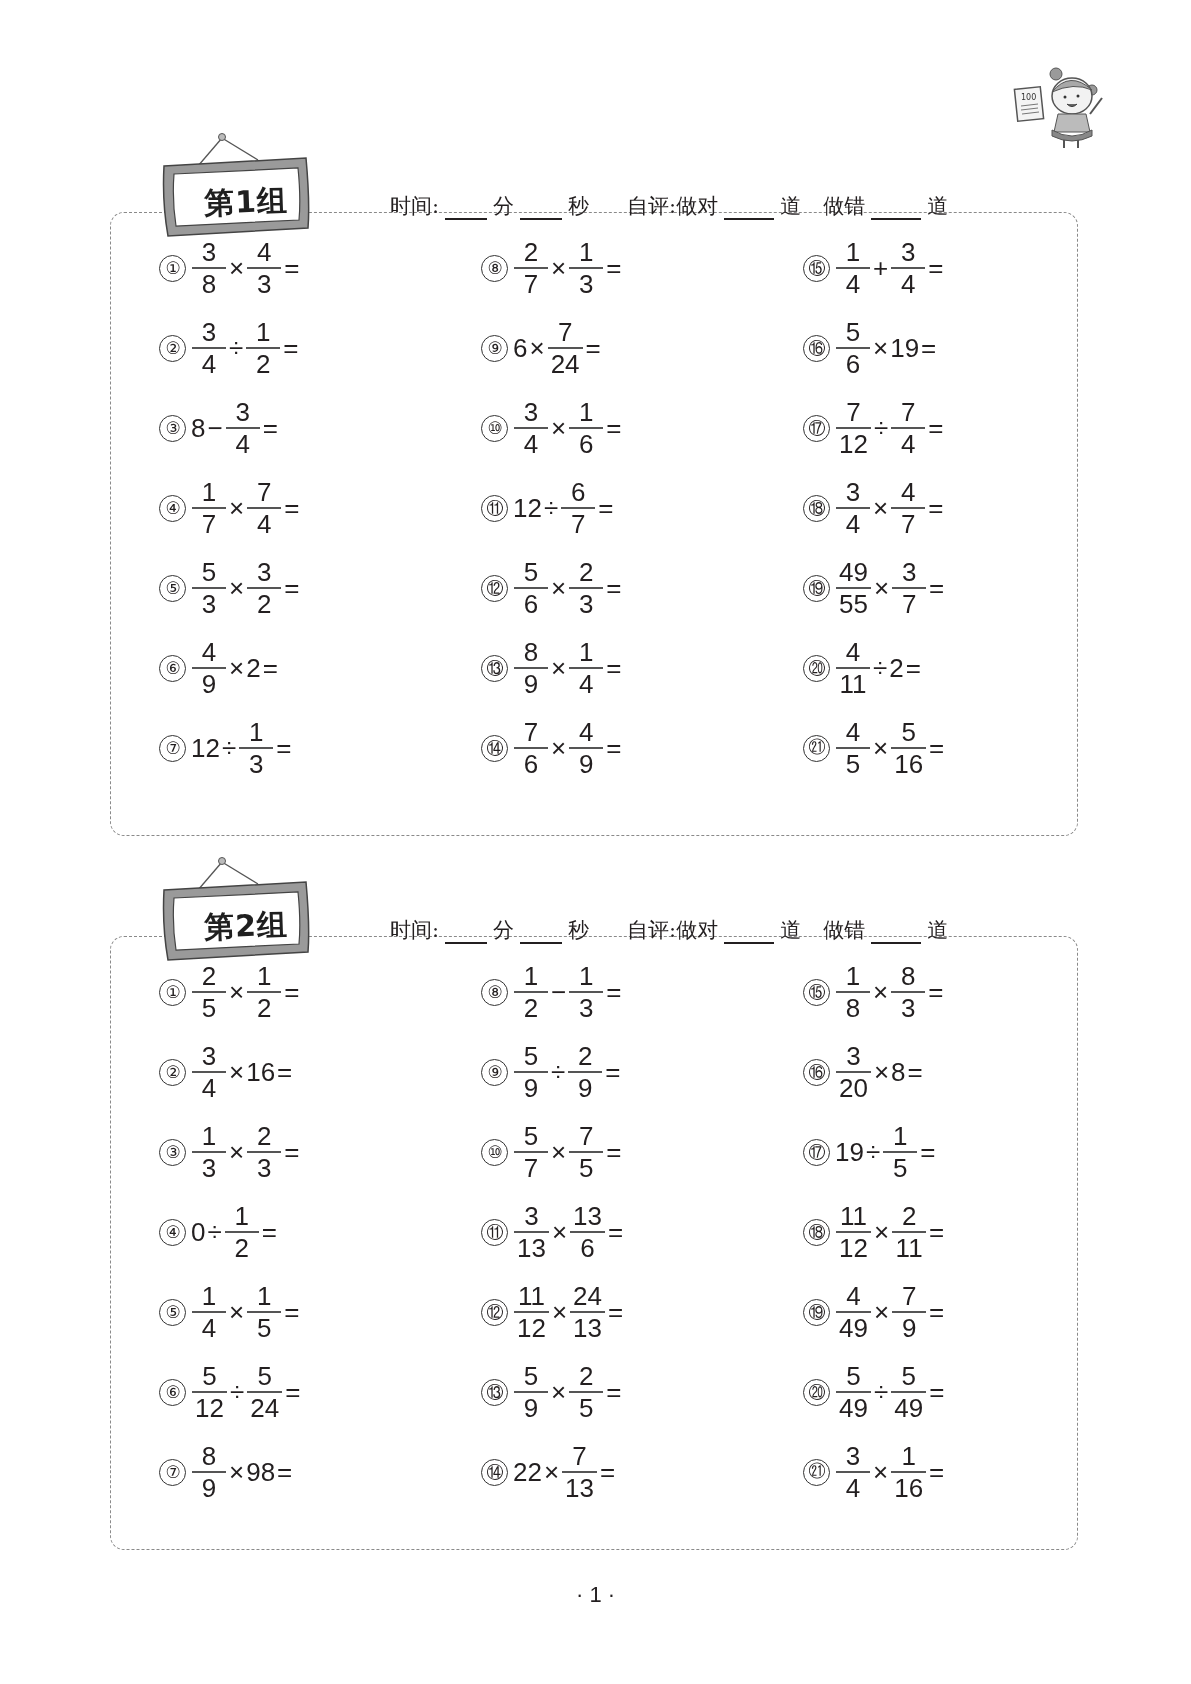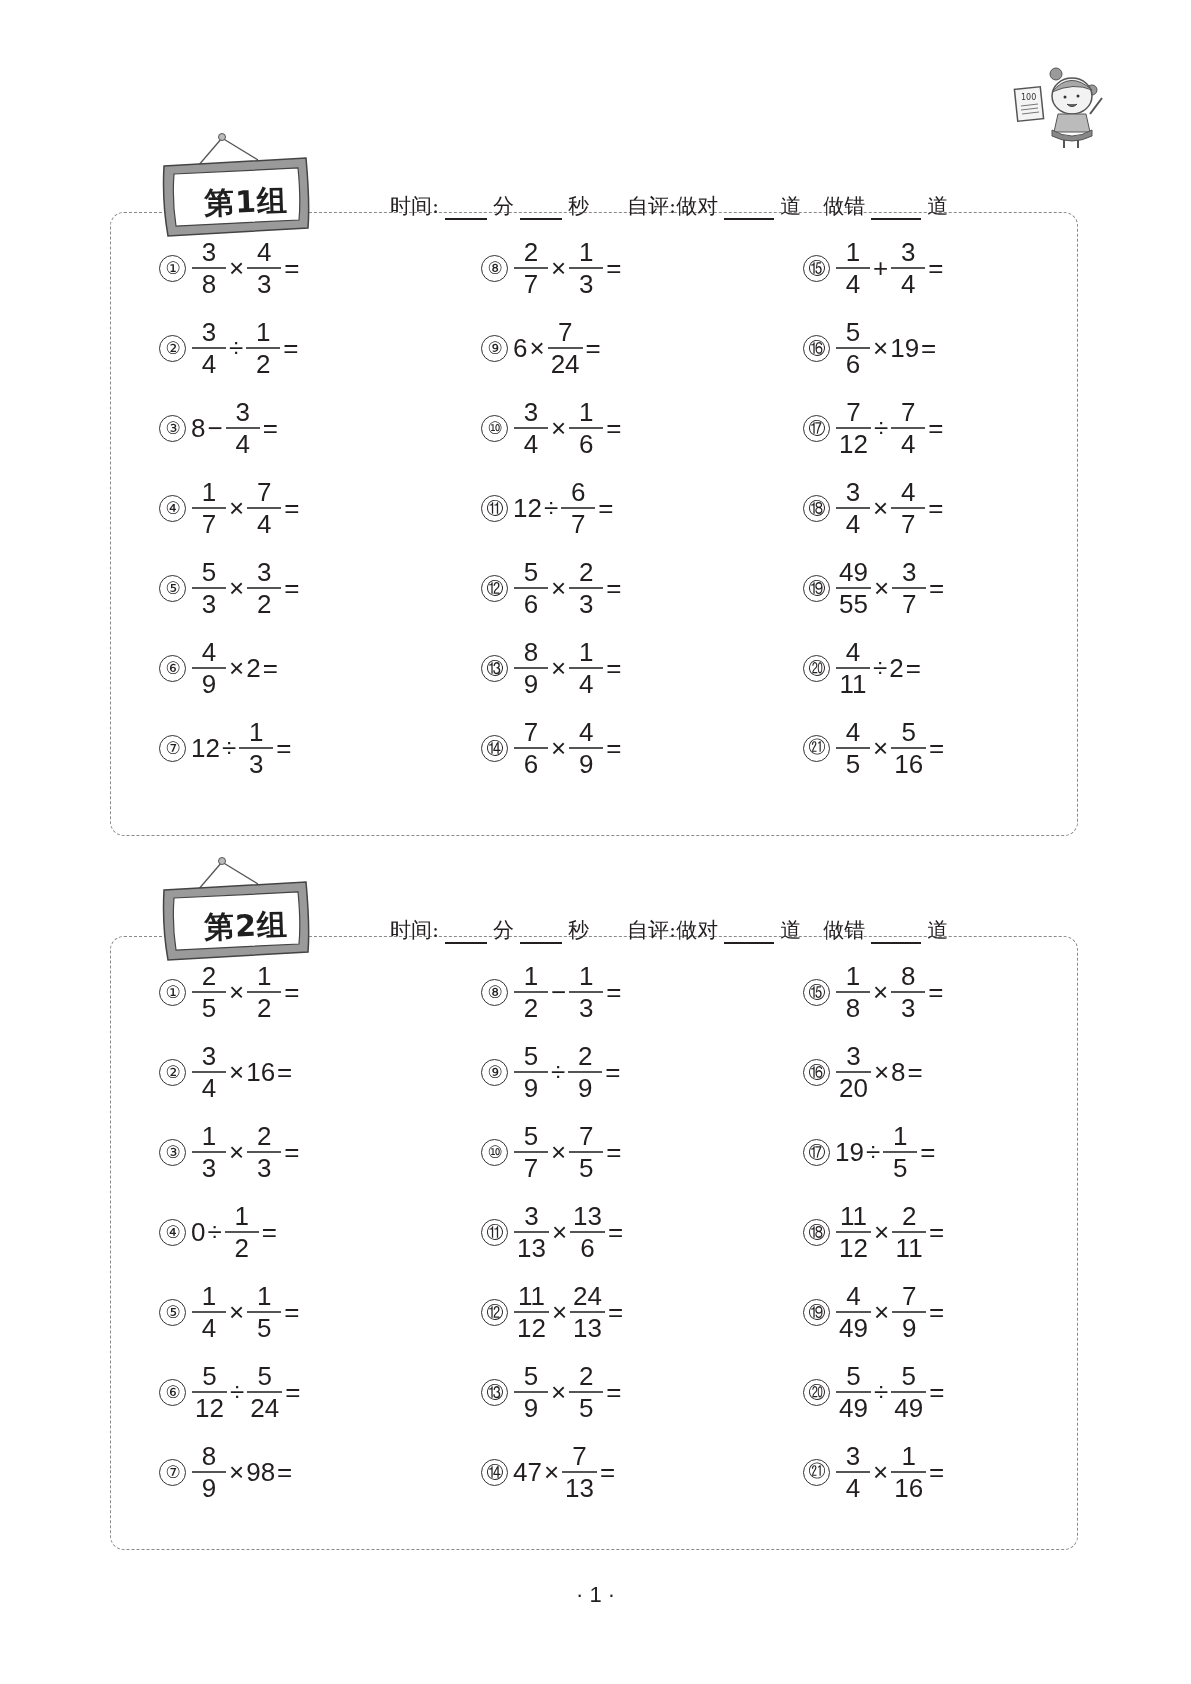--- a/index.html
+++ b/index.html
@@ -589,21 +589,21 @@
             <span class="op">×</span>
             <span class="frac">
               <span class="n">2</span>
               <span class="bar"></span>
               <span class="d">5</span>
             </span>
             <span class="op">=</span>
           </div>
           <div class="prob" style="top: 480px;">
             <span class="num">⑭</span>
-            <span class="int">47</span>
+            <span class="int">22</span>
             <span class="op">×</span>
             <span class="frac">
               <span class="n">7</span>
               <span class="bar"></span>
               <span class="d">13</span>
             </span>
             <span class="op">=</span>
           </div>
         </div>
         <div class="col" style="left: 644px;">

